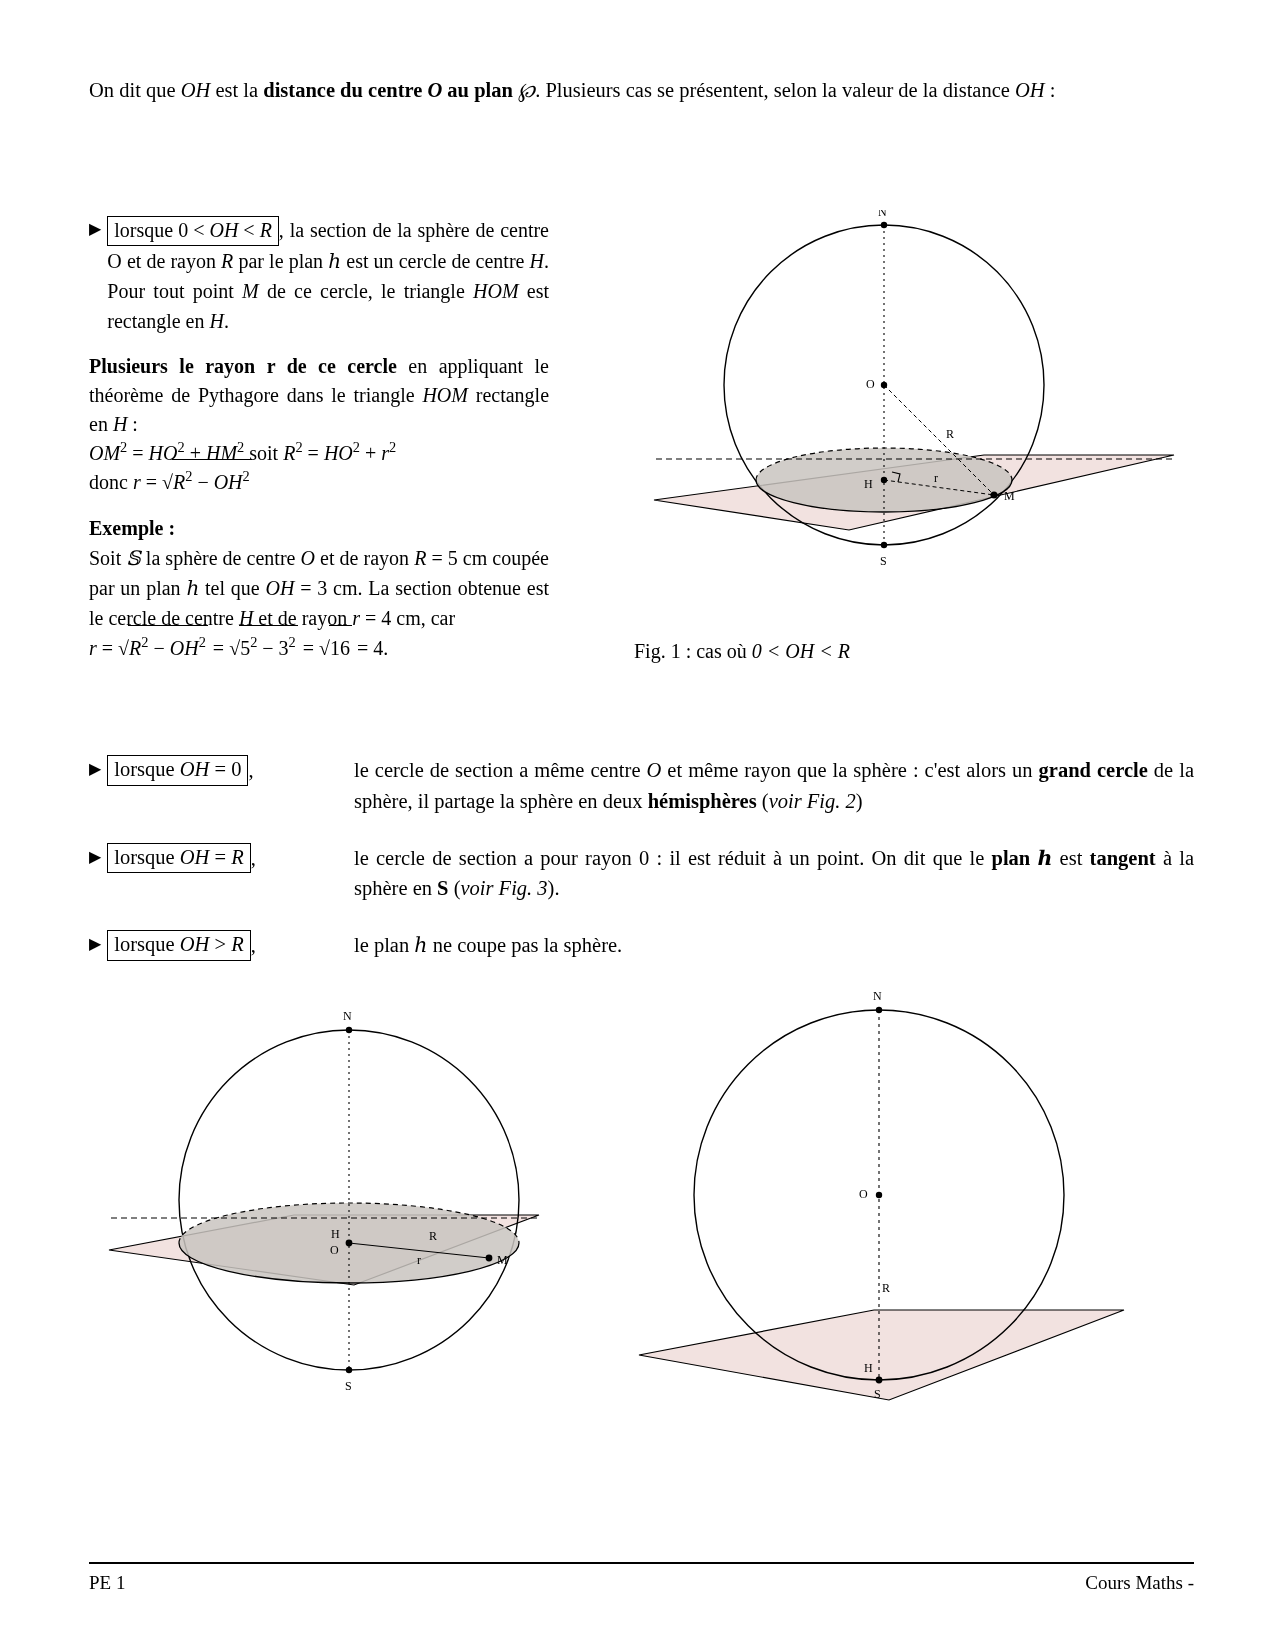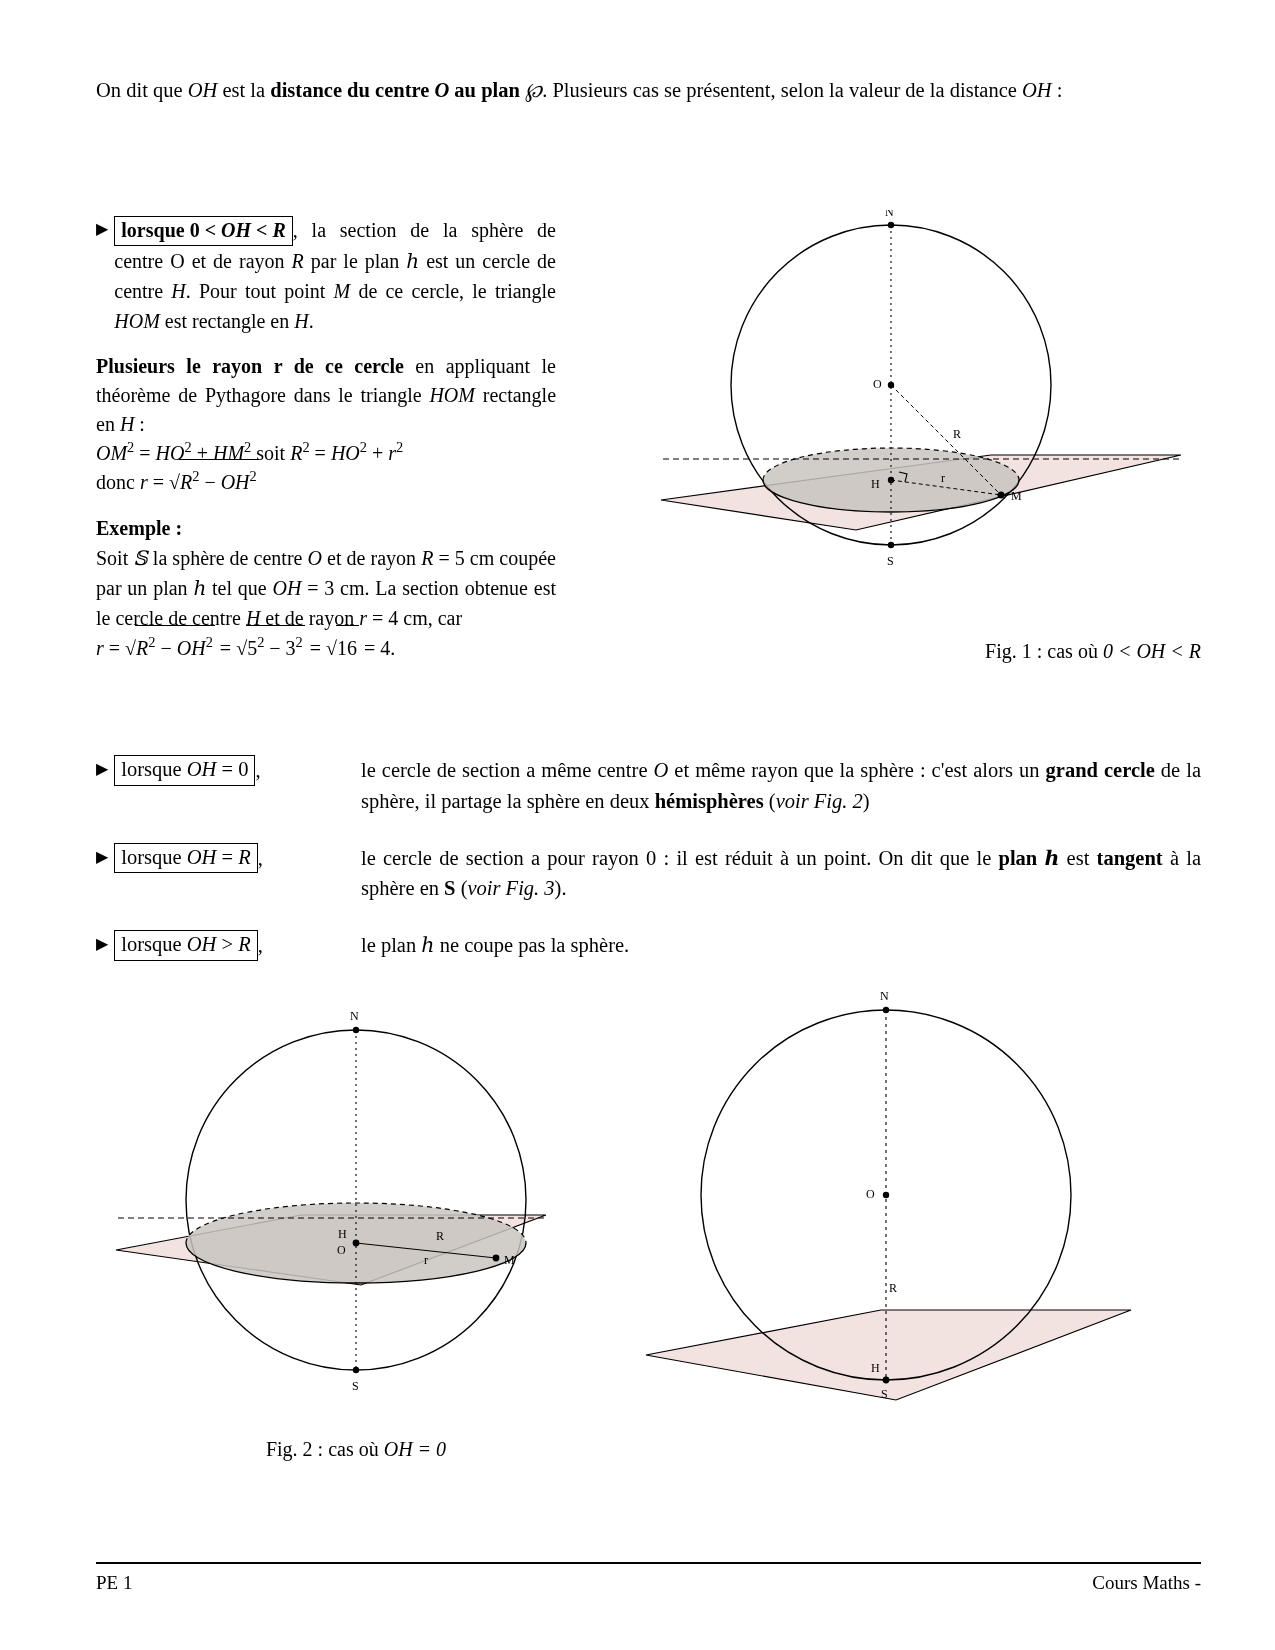--- a/index.html
+++ b/index.html
@@ -10,21 +10,21 @@
   body {
     width: 1275px;
     height: 1650px;
     position: relative;
     font-family: "Liberation Serif", serif;
     color: #000;
     overflow: hidden;
   }
   .page {
     position: absolute;
-    left: 11px; top: 0;
+    left: 4px; top: 0;
     width: 1202px;
     height: 1650px;
   }
   .content {
     position: absolute;
     left: 85px;
     top: 75px;
     width: 1105px;
   }
   .intro {
@@ -81,21 +81,21 @@
 
   
   .fig1 {
     position: absolute;
     left: 545px;
     top: -5px;
     width: 560px;
     height: 470px;
   }
   .figcap {
-    text-align: right;
+    text-align: left;
     font-size: 20px;
     margin-top: 6px;
   }
 
   
   .cases {
     position: absolute;
     left: 85px;
     top: 755px;
     width: 1105px;
@@ -167,21 +167,21 @@
     </div>
   </div>
 
   <div class="case1">
 
     <div class="col-left">
 
       <div class="bullet-line">
         <span class="tri">▶</span>
         <div style="flex:1;">
-          <span class="boxed"><span class="it" style="font-style:normal;font-weight:bold;">lorsque 0 &lt; <i>OH</i> &lt; <i>R</i></span></span><span>, la section de la sphère de centre O et de rayon <i>R</i> par le plan <span class="scr">ℎ</span> est un cercle de centre <i>H</i>. Pour tout point <i>M</i> de ce cercle, le triangle <i>HOM</i> est rectangle en <i>H</i>.</span>
+          <span class="boxed"><span class="it" style="font-style:normal;">lorsque 0 &lt; <i>OH</i> &lt; <i>R</i></span></span><span>, la section de la sphère de centre O et de rayon <i>R</i> par le plan <span class="scr">ℎ</span> est un cercle de centre <i>H</i>. Pour tout point <i>M</i> de ce cercle, le triangle <i>HOM</i> est rectangle en <i>H</i>.</span>
         </div>
       </div>
 
       <div class="para tight">
         <b>Plusieurs le rayon r de ce cercle</b><span> en appliquant le théorème de Pythagore dans le triangle <i>HOM</i> rectangle en <i>H</i> :</span><br>
         <span><i>OM</i><sup>2</sup> = <i>HO</i><sup>2</sup> + <i>HM</i><sup>2</sup> soit <i>R</i><sup>2</sup> = <i>HO</i><sup>2</sup> + <i>r</i><sup>2</sup></span><br>
         <span>donc <i>r</i> = √<span class="rad"><i>R</i><sup>2</sup> − <i>OH</i><sup>2</sup></span></span>
       </div>
 
       <div class="para">
@@ -288,23 +288,20 @@
       <circle cx="250" cy="243" r="3.4" fill="#000"></circle>
       <circle cx="390" cy="258" r="3.4" fill="#000"></circle>
       <text x="244" y="20" font-size="12" font-family="Liberation Serif, serif">N</text>
       <text x="246" y="390" font-size="12" font-family="Liberation Serif, serif">S</text>
       <text x="232" y="238" font-size="12" font-family="Liberation Serif, serif">H</text>
       <text x="231" y="254" font-size="12" font-family="Liberation Serif, serif">O</text>
       <text x="398" y="264" font-size="12" font-family="Liberation Serif, serif">M</text>
       <text x="330" y="240" font-size="12" font-family="Liberation Serif, serif">R</text>
       <text x="318" y="264" font-size="12" font-family="Liberation Serif, serif">r</text>
     </svg>
-    <div class="figcap2">
-      <span>Fig. 2 : cas où </span><i><i>OH</i> = 0</i>
-    </div>
   </div>
 
   <div class="fig3wrap">
     <svg width="520" height="450" viewBox="0 0 520 450">
       <polygon points="15,375 250,330 500,330 265,420" fill="#f2e2e0" stroke="#000" stroke-width="1.2"></polygon>
       <circle cx="255" cy="215" r="185" fill="none" stroke="#000" stroke-width="1.4"></circle>
       <line x1="255" y1="30" x2="255" y2="400" stroke="#000" stroke-width="1.1" stroke-dasharray="3,4"></line>
       <circle cx="255" cy="30" r="3.2" fill="#000"></circle>
       <circle cx="255" cy="215" r="3.2" fill="#000"></circle>
       <circle cx="255" cy="400" r="3.4" fill="#000"></circle>

